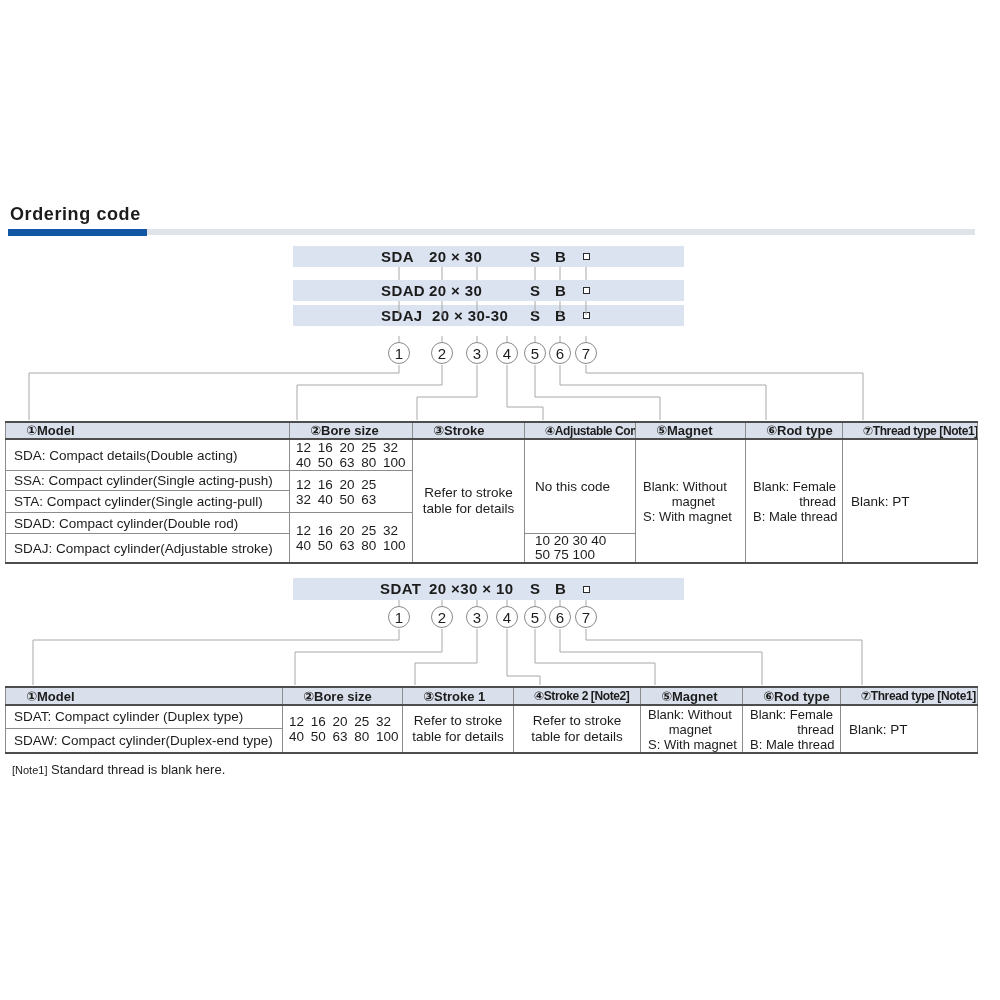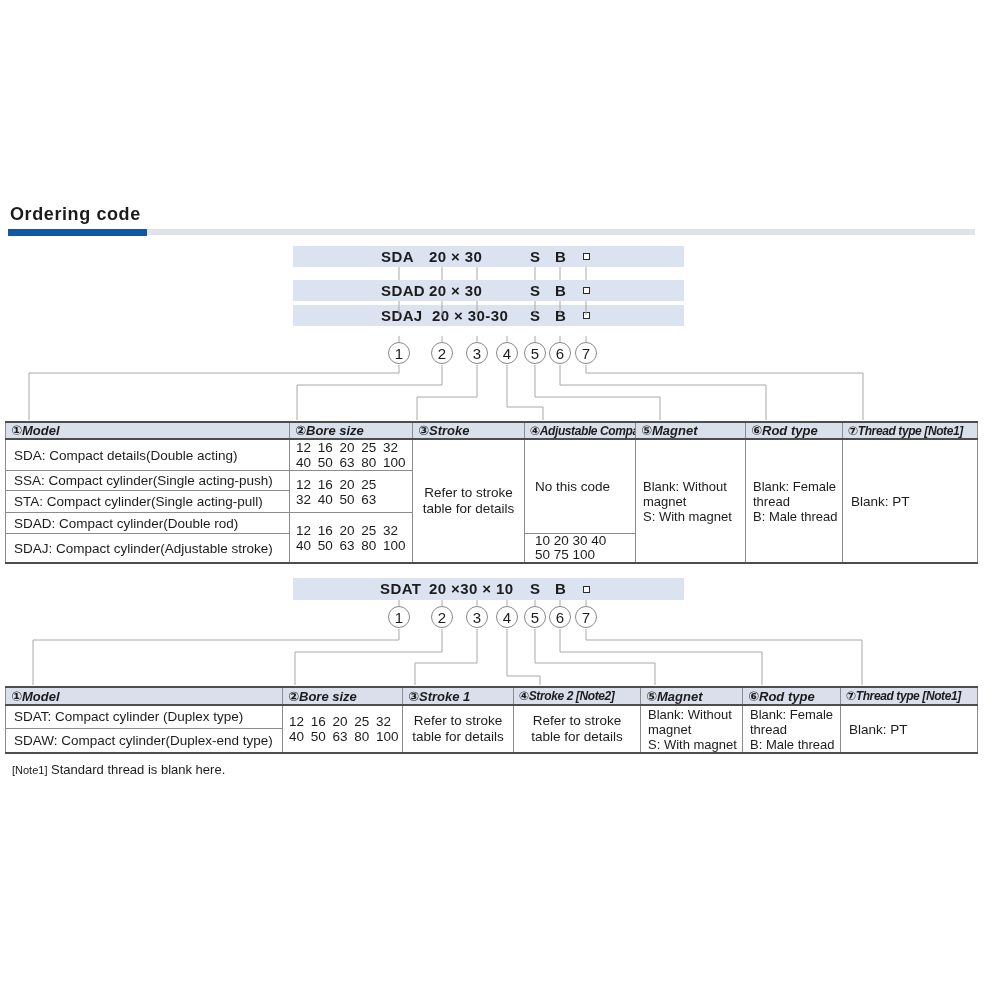--- a/index.html
+++ b/index.html
@@ -36,32 +36,32 @@
 
   
   .connectors{position:absolute;left:0;top:0;z-index:2;pointer-events:none;}
 
   
   table{position:absolute;left:5px;width:972px;table-layout:fixed;border-collapse:collapse;
         border-top:2px solid var(--grid-dark);border-bottom:2px solid var(--grid-dark);}
   #table1{top:421px;}
   #table2{top:686px;}
   th,td{border:1px solid var(--grid);overflow:hidden;vertical-align:middle;}
-  th{background:var(--header-bg);font-size:13px;font-weight:bold;text-align:left;padding:0 0 0 5px;
-     border-bottom:2px solid var(--grid-dark);white-space:nowrap;font-style:italic;}
+  th{background:var(--header-bg);font-size:13px;font-weight:bold;text-align:left;padding:0 0 0 20px;
+     border-bottom:2px solid var(--grid-dark);white-space:nowrap;}
   th.th-sm{font-size:12px;letter-spacing:-0.4px;}
   td{font-size:13.5px;}
   td.model{padding-left:8px;white-space:nowrap;}
   td.bore{padding-left:6px;line-height:15px;word-spacing:3px;white-space:nowrap;}
   td.center{text-align:center;line-height:16px;margin-top:20px;}
   td.adj{padding-left:10px;}
   td.adj-vals{padding-left:10px;line-height:14px;}
   td.magnet,td.rod{padding-left:7px;line-height:15px;font-size:13px;white-space:nowrap;}
   td.thread{padding-left:8px;}
-  .line-r{text-align:left;}
+  .line-r{text-align:right;}
   td.magnet .line-r{padding-right:30px;}
   td.rod .line-r{padding-right:6px;}
 
   
   .note{position:absolute;left:12px;font-size:13px;line-height:16px;}
   .note .tag{font-size:11px;}
   #note1{top:762px;}
   #note2{top:780px;}
 </style>
 </head>

